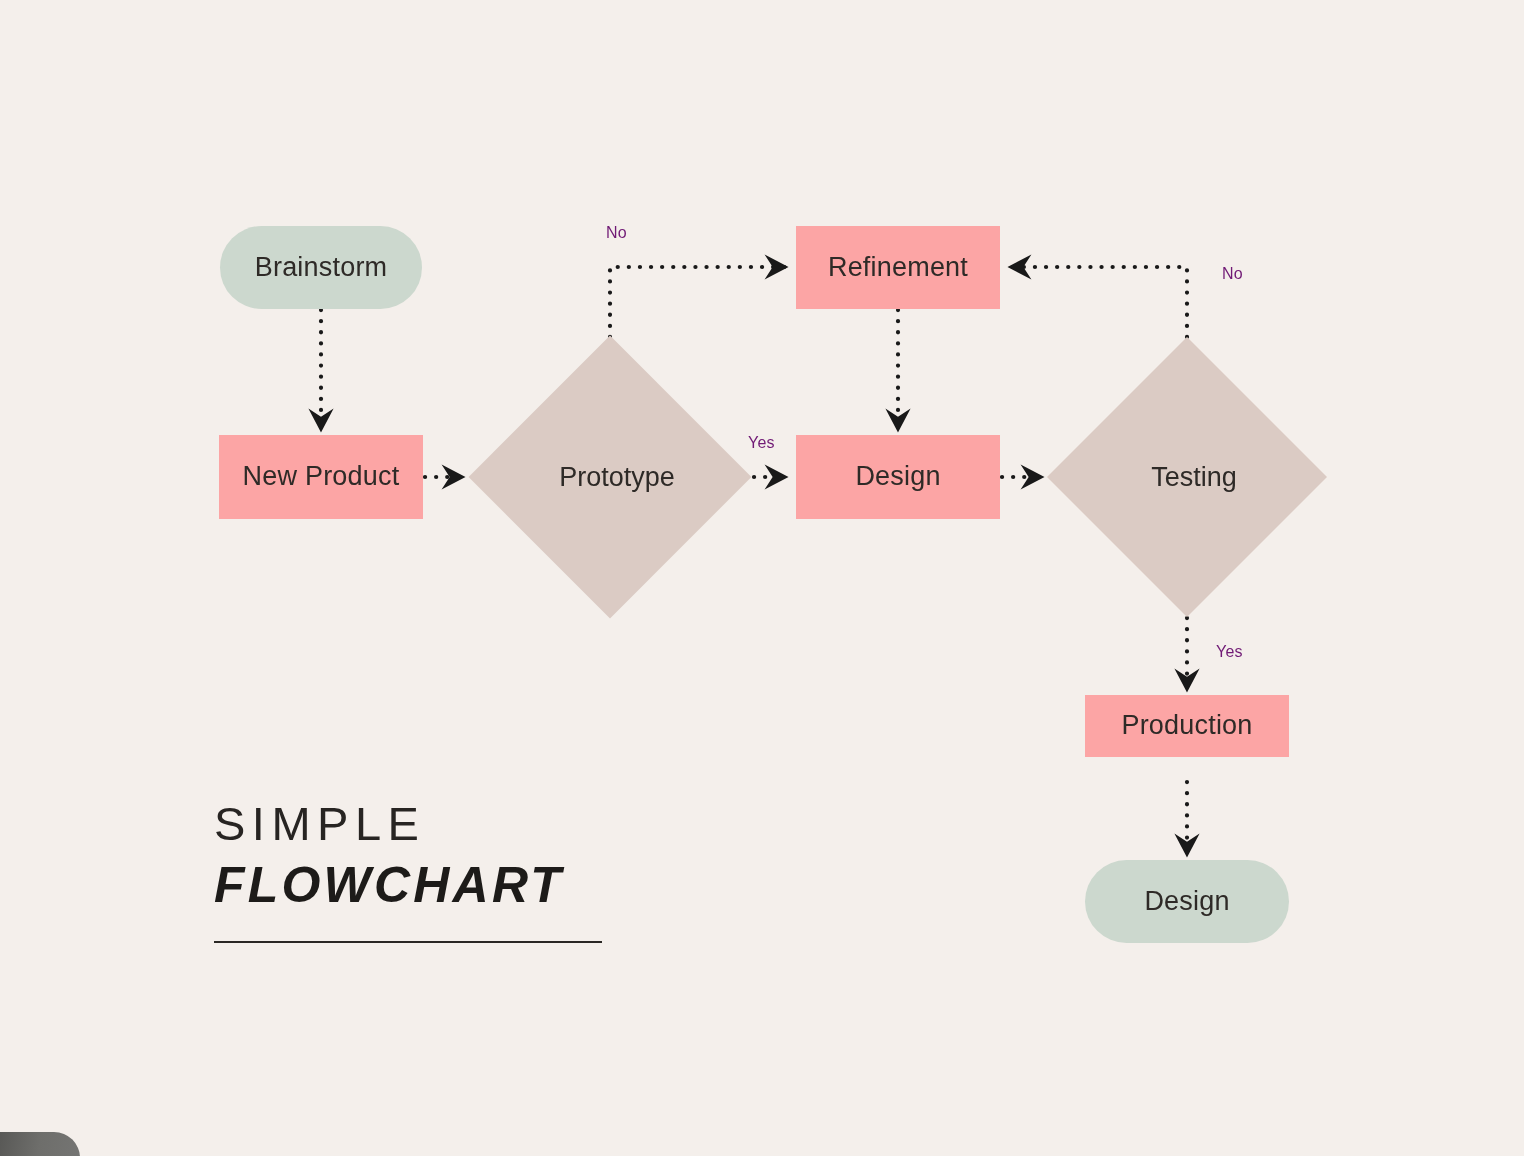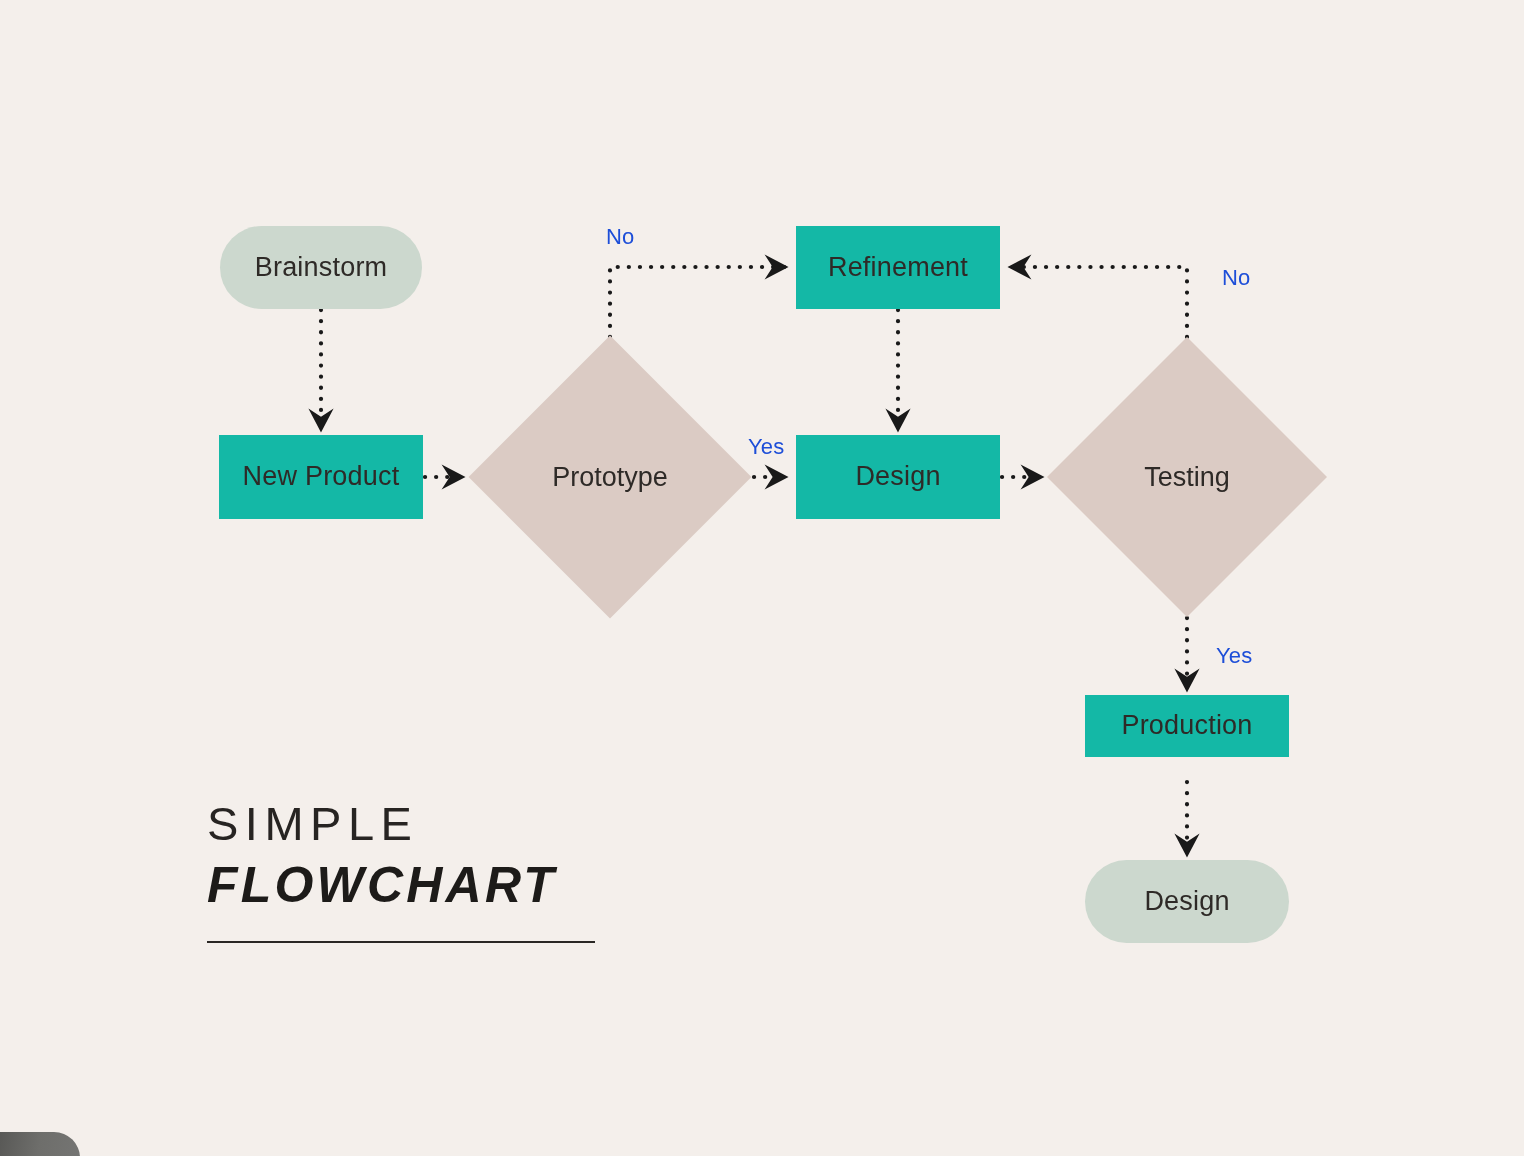--- a/index.html
+++ b/index.html
@@ -52,62 +52,62 @@
     display: block;
     white-space: nowrap;
   }
 
   .terminator {
     border-radius: 999px;
     background: #ccd8ce;
     font-size: 27px;
   }
   .process {
-    background: #14b8a6;
+    background: #fca5a5;
     font-size: 27px;
   }
   .decision-wrap {
     position: absolute;
   }
   .decision-shape {
     position: absolute;
     left: 0;
     top: 0;
     width: 100%;
     height: 100%;
     background: #dbcbc4;
     transform: rotate(45deg);
   }
   .decision-text {
     position: absolute;
-    left: 0;
+    left: 7px;
     top: 0;
     width: 100%;
     height: 100%;
     display: flex;
     align-items: center;
     justify-content: center;
     font-size: 27px;
     color: #2e2a27;
     white-space: nowrap;
   }
 
   
   .edge-label {
     position: absolute;
-    font-size: 22px;
-    color: #1d4ed8;
+    font-size: 16px;
+    color: #701a75;
     white-space: nowrap;
     letter-spacing: 0.2px;
   }
 
   
   #title-block {
     position: absolute;
-    left: 207px;
+    left: 214px;
     top: 798px;
   }
   #title-line1 {
     font-size: 47px;
     font-weight: 400;
     letter-spacing: 6.5px;
     color: #272422;
     line-height: 1.12;
   }
   #title-line2 {

